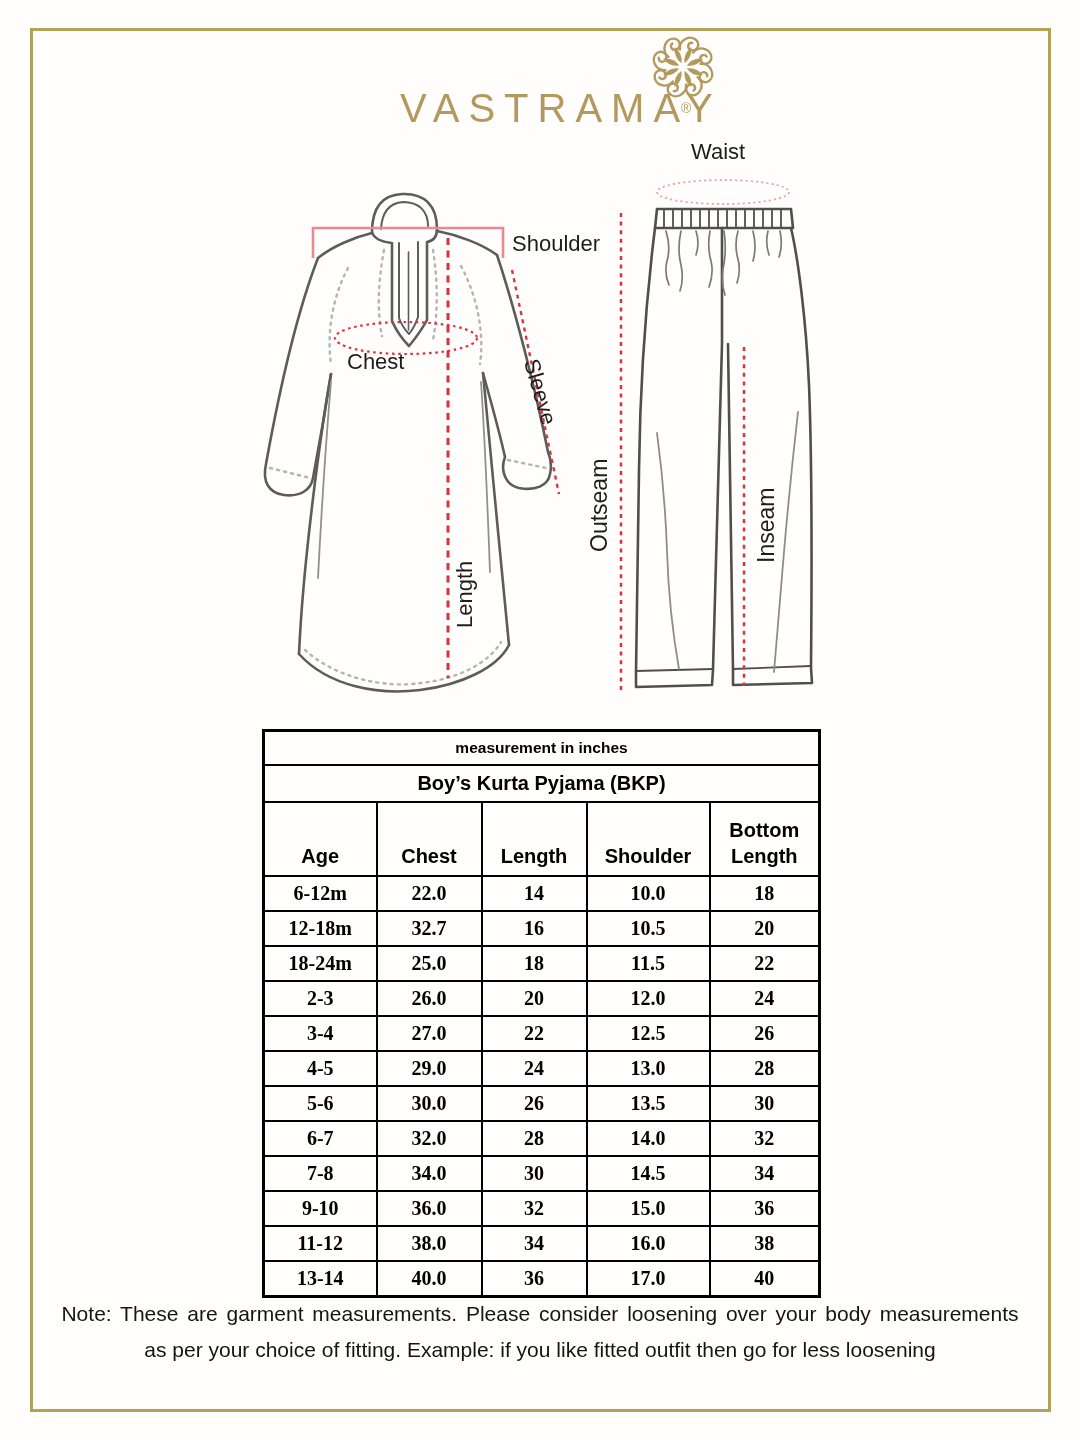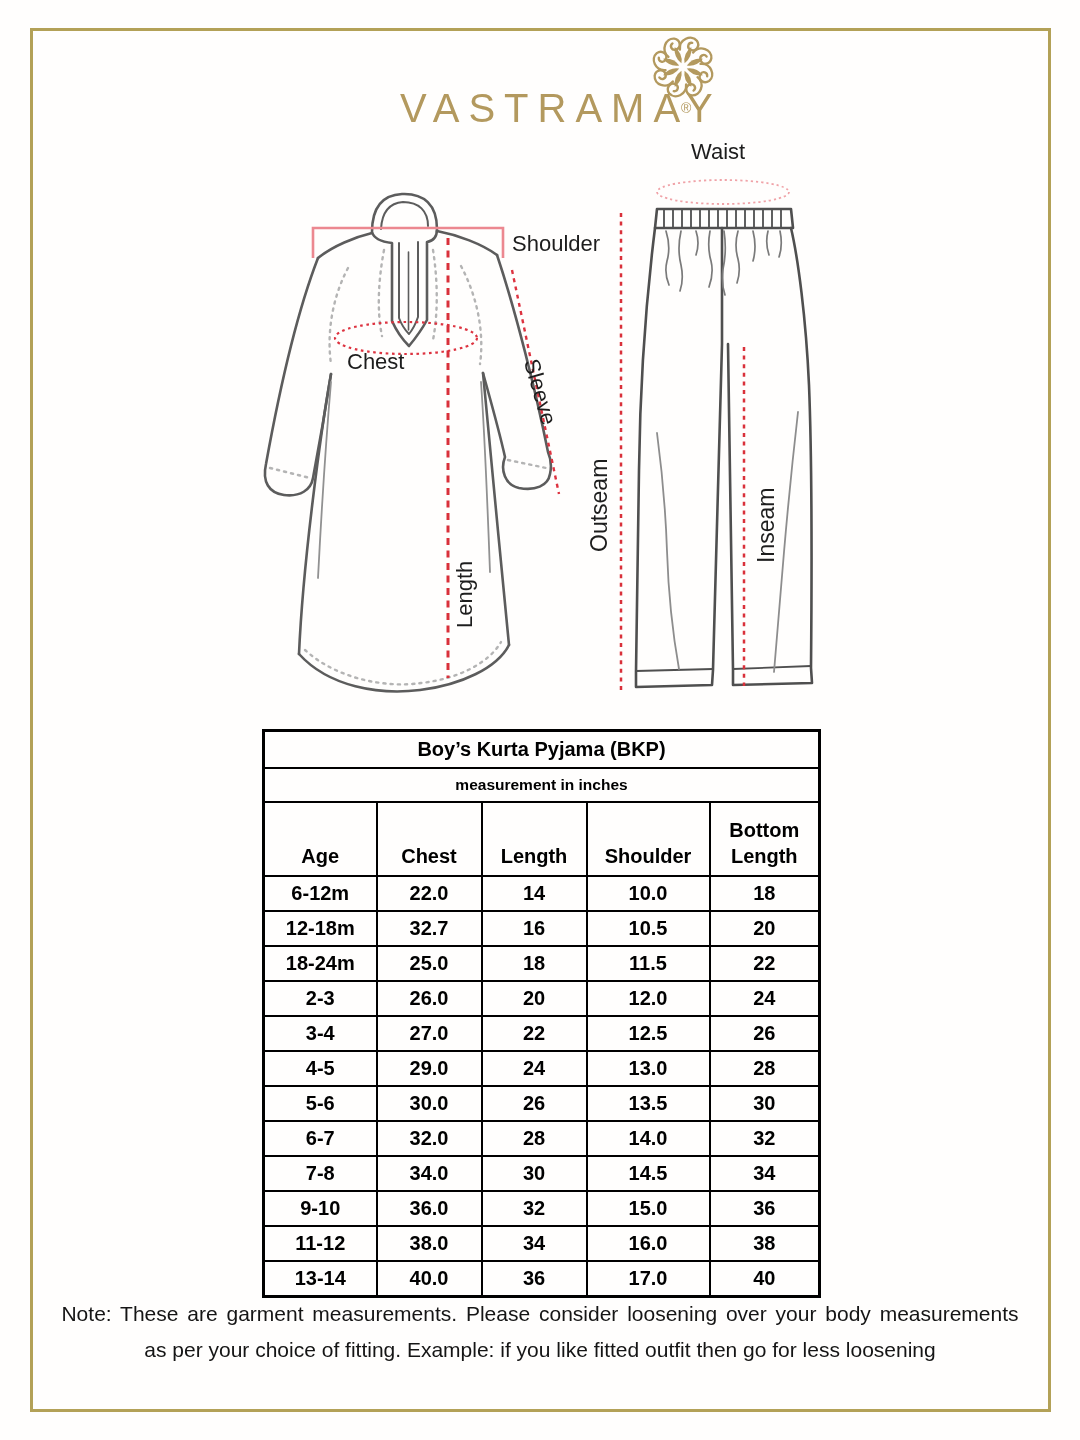--- a/index.html
+++ b/index.html
@@ -19,21 +19,21 @@
   .rot-sleeve{transform-origin:0 0;transform:rotate(74deg);}
   
   table.size{position:absolute;left:262px;top:729px;width:556px;border-collapse:collapse;
              table-layout:fixed;border:3px solid #000;}
   table.size th,table.size td{border:2px solid #000;text-align:center;color:#000;
              font-family:"Liberation Sans",sans-serif;}
   th.title{font-size:20px;font-weight:bold;height:33px;}
   th.subtitle{font-size:15.5px;font-weight:bold;height:30px;}
   tr.hdr th{font-size:20px;font-weight:bold;height:66px;vertical-align:bottom;
             padding:0 2px 6px 2px;line-height:26px;margin-left:12px;}
-  table.size td{font-size:20px;font-weight:bold;height:33px;padding:0;}
+  table.size td{font-size:20px;font-weight:bold;height:33px;padding:0;font-family:Liberation Serif, serif;}
   
   .note{position:absolute;left:40px;right:40px;top:1296px;text-align:center;color:#151515;
         font-size:21px;line-height:36px;}
   .note .l1{word-spacing:3px;}
 </style>
 </head>
 <body>
 
 <div class="page">
 
@@ -152,24 +152,24 @@
   <table class="size">
     <colgroup>
       <col style="width:113px">
         <col style="width:105px">
         <col style="width:105px">
       <col style="width:123px">
         <col style="width:110px">
     </colgroup>
     <thead>
       <tr>
-        <th class="title" colspan="5">Boy’s Kurta Pyjama (BKP)</th>
+        <th class="subtitle" colspan="5">measurement in inches</th>
       </tr>
       <tr>
-        <th class="subtitle" colspan="5">measurement in inches</th>
+        <th class="title" colspan="5">Boy’s Kurta Pyjama (BKP)</th>
       </tr>
       <tr class="hdr">
           <th>Age</th>
           <th>Chest</th>
           <th>Length</th>
           <th>Shoulder</th>
           <th>Bottom Length</th>
         </tr>
     </thead>
     <tbody>

